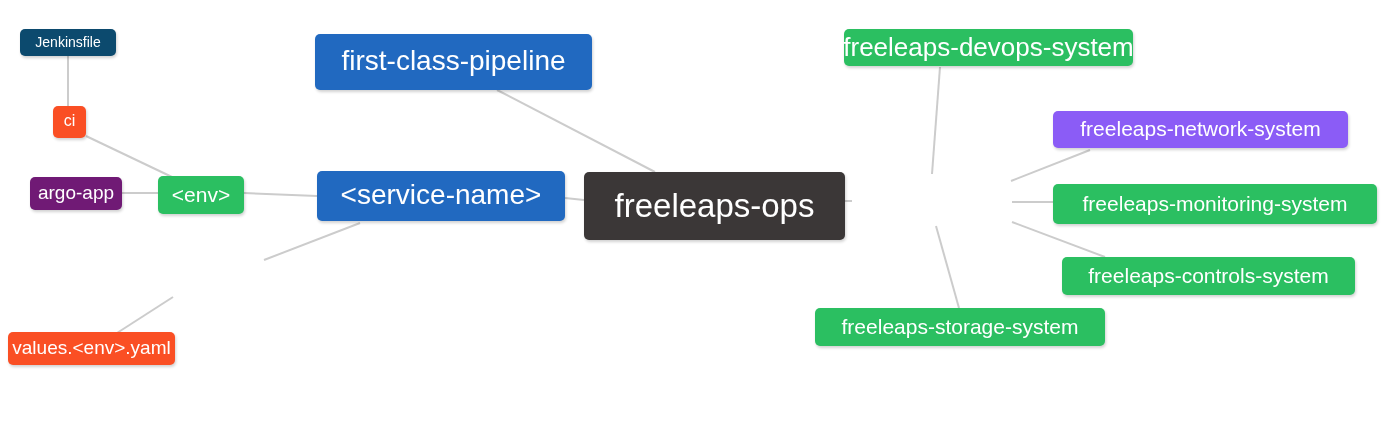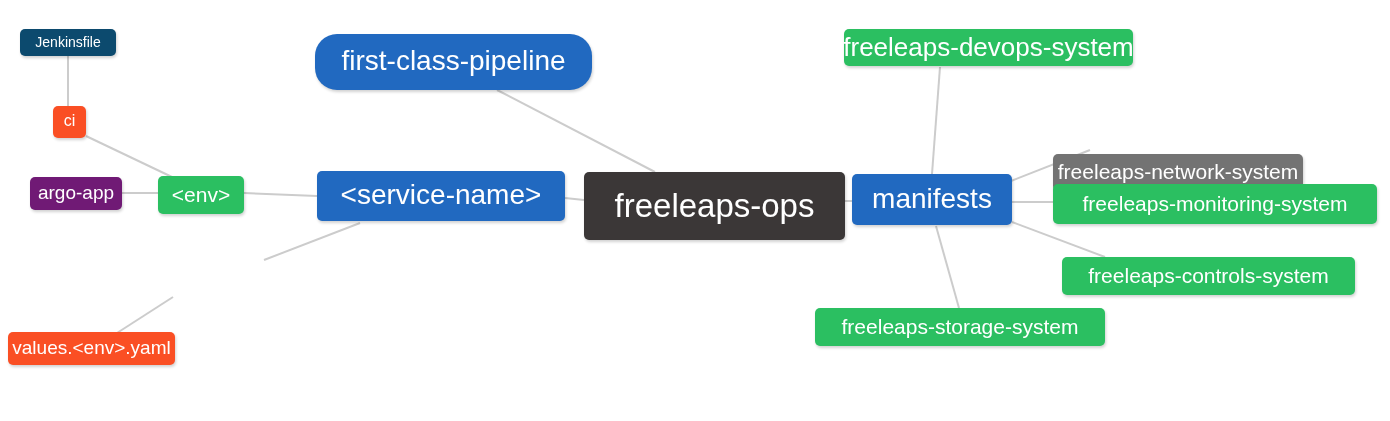--- a/index.html
+++ b/index.html
@@ -56,22 +56,21 @@
       <line x1="1012" y1="202" x2="1053" y2="202" stroke="#cccccc" stroke-width="2"></line>
       <line x1="1012" y1="222" x2="1105" y2="257" stroke="#cccccc" stroke-width="2"></line>
       <line x1="936" y1="226" x2="959" y2="308" stroke="#cccccc" stroke-width="2"></line>
     </svg>
 
   <div class="node" style="left: 20px; top: 29px; width: 96px; height: 27px; font-size: 14px; background: #0c4a6e;">Jenkinsfile</div>
   <div class="node" style="left: 53px; top: 106px; width: 33px; height: 32px; font-size: 16px; background: rgb(250, 79, 36);">ci</div>
   <div class="node" style="left: 30px; top: 177px; width: 92px; height: 33px; font-size: 19px; background: #701a75;">argo-app</div>
   <div class="node" style="left: 158px; top: 176px; width: 86px; height: 38px; font-size: 21px; background: rgb(43, 191, 97);">&lt;env&gt;</div>
   <div class="node" style="left: 8px; top: 332px; width: 167px; height: 33px; font-size: 19px; background: rgb(250, 79, 36); text-align: right;">values.&lt;env&gt;.yaml</div>
-  <div class="node" style="left: 315px; top: 34px; width: 277px; height: 56px; font-size: 28px; background: rgb(33, 105, 192); border-radius: 22px;">first-class-pipeline</div>
+  <div class="node" style="left: 315px; top: 34px; width: 277px; height: 56px; font-size: 28px; background: rgb(33, 105, 192);">first-class-pipeline</div>
   <div class="node" style="left: 317px; top: 171px; width: 248px; height: 50px; font-size: 28px; background: rgb(33, 105, 192);">&lt;service-name&gt;</div>
   <div class="node" style="left: 584px; top: 172px; width: 261px; height: 68px; font-size: 33px; background: rgb(59, 55, 55);">freeleaps-ops</div>
-  <div class="node" style="left: 852px; top: 174px; width: 160px; height: 51px; font-size: 28px; background: rgb(33, 105, 192);">manifests</div>
   <div class="node" style="left: 844px; top: 29px; width: 289px; height: 37px; font-size: 26px; background: rgb(43, 191, 97);">freeleaps-devops-system</div>
-  <div class="node" style="left: 1053px; top: 111px; width: 250px; height: 37px; font-size: 21px; background: #737373; margin-top: 43px;">freeleaps-network-system</div>
+  <div class="node" style="left: 1053px; top: 111px; width: 295px; height: 37px; font-size: 21px; background: #8b5cf6;">freeleaps-network-system</div>
   <div class="node" style="left: 1053px; top: 184px; width: 324px; height: 40px; font-size: 21px; background: rgb(43, 191, 97);">freeleaps-monitoring-system</div>
   <div class="node" style="left: 815px; top: 308px; width: 290px; height: 38px; font-size: 21px; background: rgb(43, 191, 97);">freeleaps-storage-system</div>
   <div class="node" style="left: 1062px; top: 257px; width: 293px; height: 38px; font-size: 21px; background: rgb(43, 191, 97);">freeleaps-controls-system</div>
 </div>
 
 </body></html>

